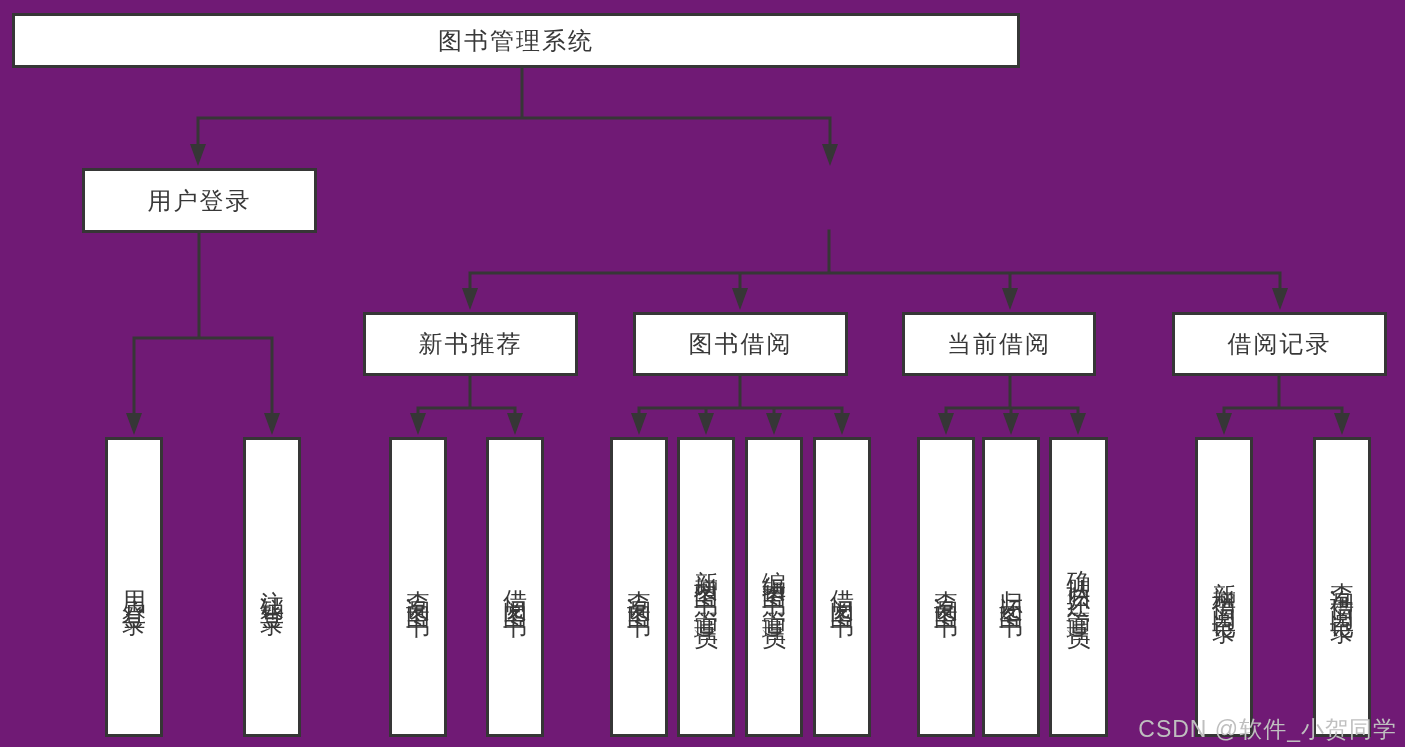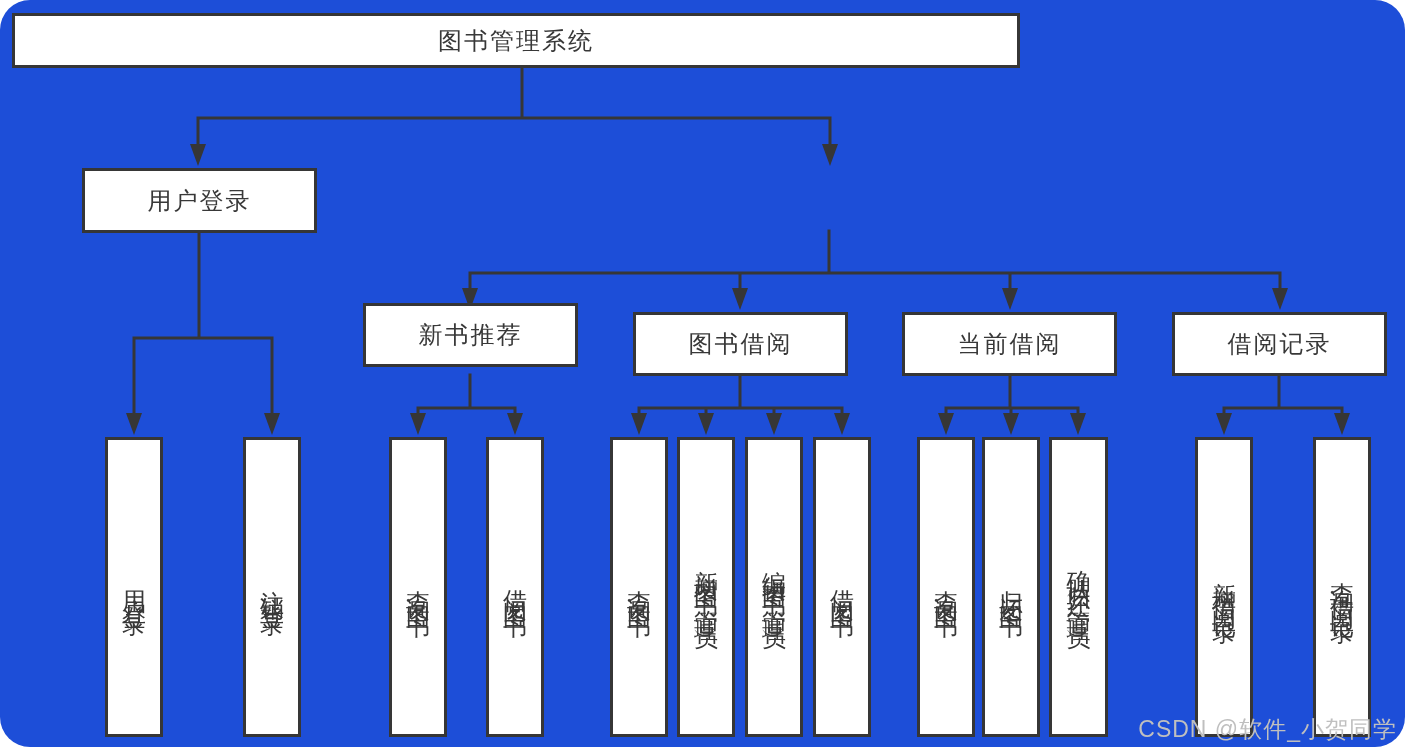--- a/index.html
+++ b/index.html
@@ -1,24 +1,23 @@
 <!DOCTYPE html>
 <html><head>
 <meta charset="utf-8">
 <style>
   html, body { margin: 0; padding: 0; background: #ffffff; }
   .canvas {
     position: relative;
     width: 1405px;
     height: 747px;
-    background: #1d4ed8;
+    background: #701a75;
     font-family: "Liberation Sans", "DejaVu Sans", sans-serif;
     color: #383838;
     overflow: hidden;
-    border-radius: 30px;
   }
   .connectors {
     position: absolute;
     left: 0; top: 0;
     width: 1405px; height: 747px;
   }
   .box {
     position: absolute;
     box-sizing: border-box;
     border: 3px solid #363636;
@@ -92,23 +91,23 @@
       <polygon points="1070,413 1086,413 1078,435"></polygon>
       <polygon points="1216,413 1232,413 1224,435"></polygon>
       <polygon points="1334,413 1350,413 1342,435"></polygon>
     </g>
   </svg>
 
   <div class="box" style="left:12px; top:13px; width:1008px; height:55px;">图书管理系统</div>
 
   <div class="box" style="left:82px; top:168px; width:235px; height:65px;">用户登录</div>
 
-  <div class="box" style="left:363px; top:303px; width:215px; height:64px;">新书推荐</div>
+  <div class="box" style="left:363px; top:312px; width:215px; height:64px;">新书推荐</div>
   <div class="box" style="left:633px; top:312px; width:215px; height:64px;">图书借阅</div>
-  <div class="box" style="left:902px; top:312px; width:215px; height:64px;">当前借阅</div>
+  <div class="box" style="left:902px; top:312px; width:194px; height:64px;">当前借阅</div>
   <div class="box" style="left:1172px; top:312px; width:215px; height:64px;">借阅记录</div>
 
   <div class="box" style="left:105px; top:437px; width:58px; height:300px;">
     <span class="vtext">用户登录</span>
   </div>
   <div class="box" style="left:243px; top:437px; width:58px; height:300px;">
     <span class="vtext">注销登录</span>
   </div>
 
   <div class="box" style="left:389px; top:437px; width:58px; height:300px;">

